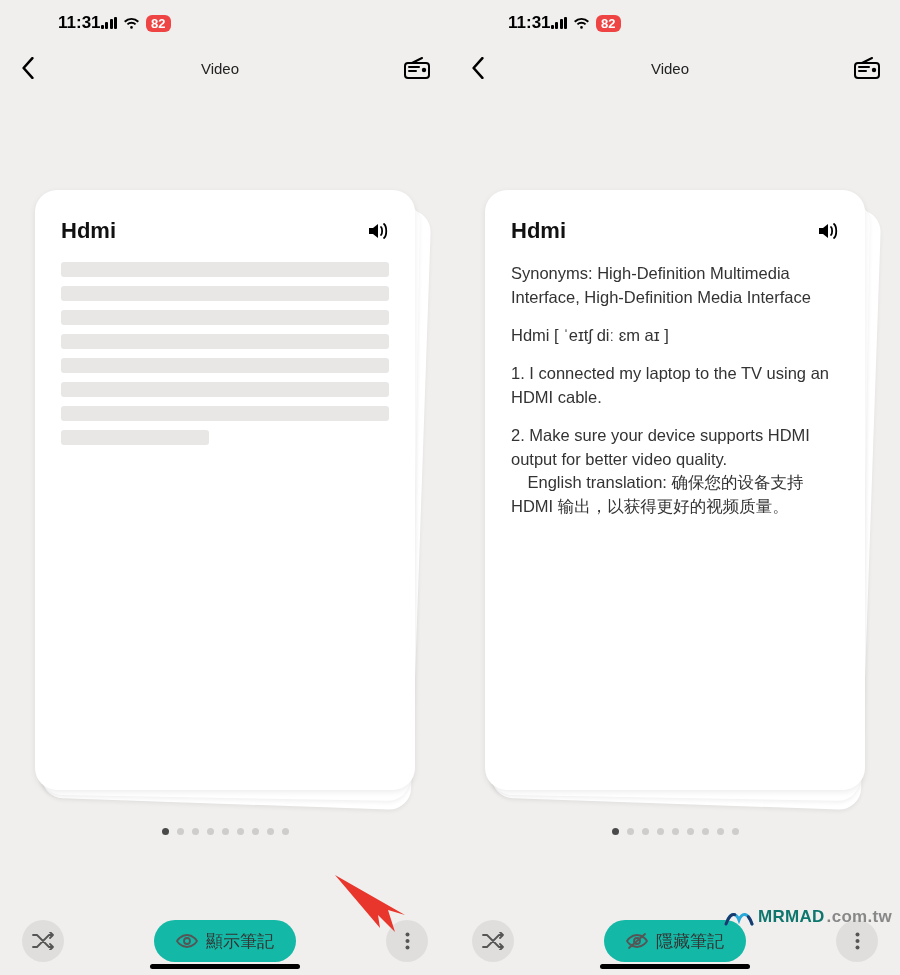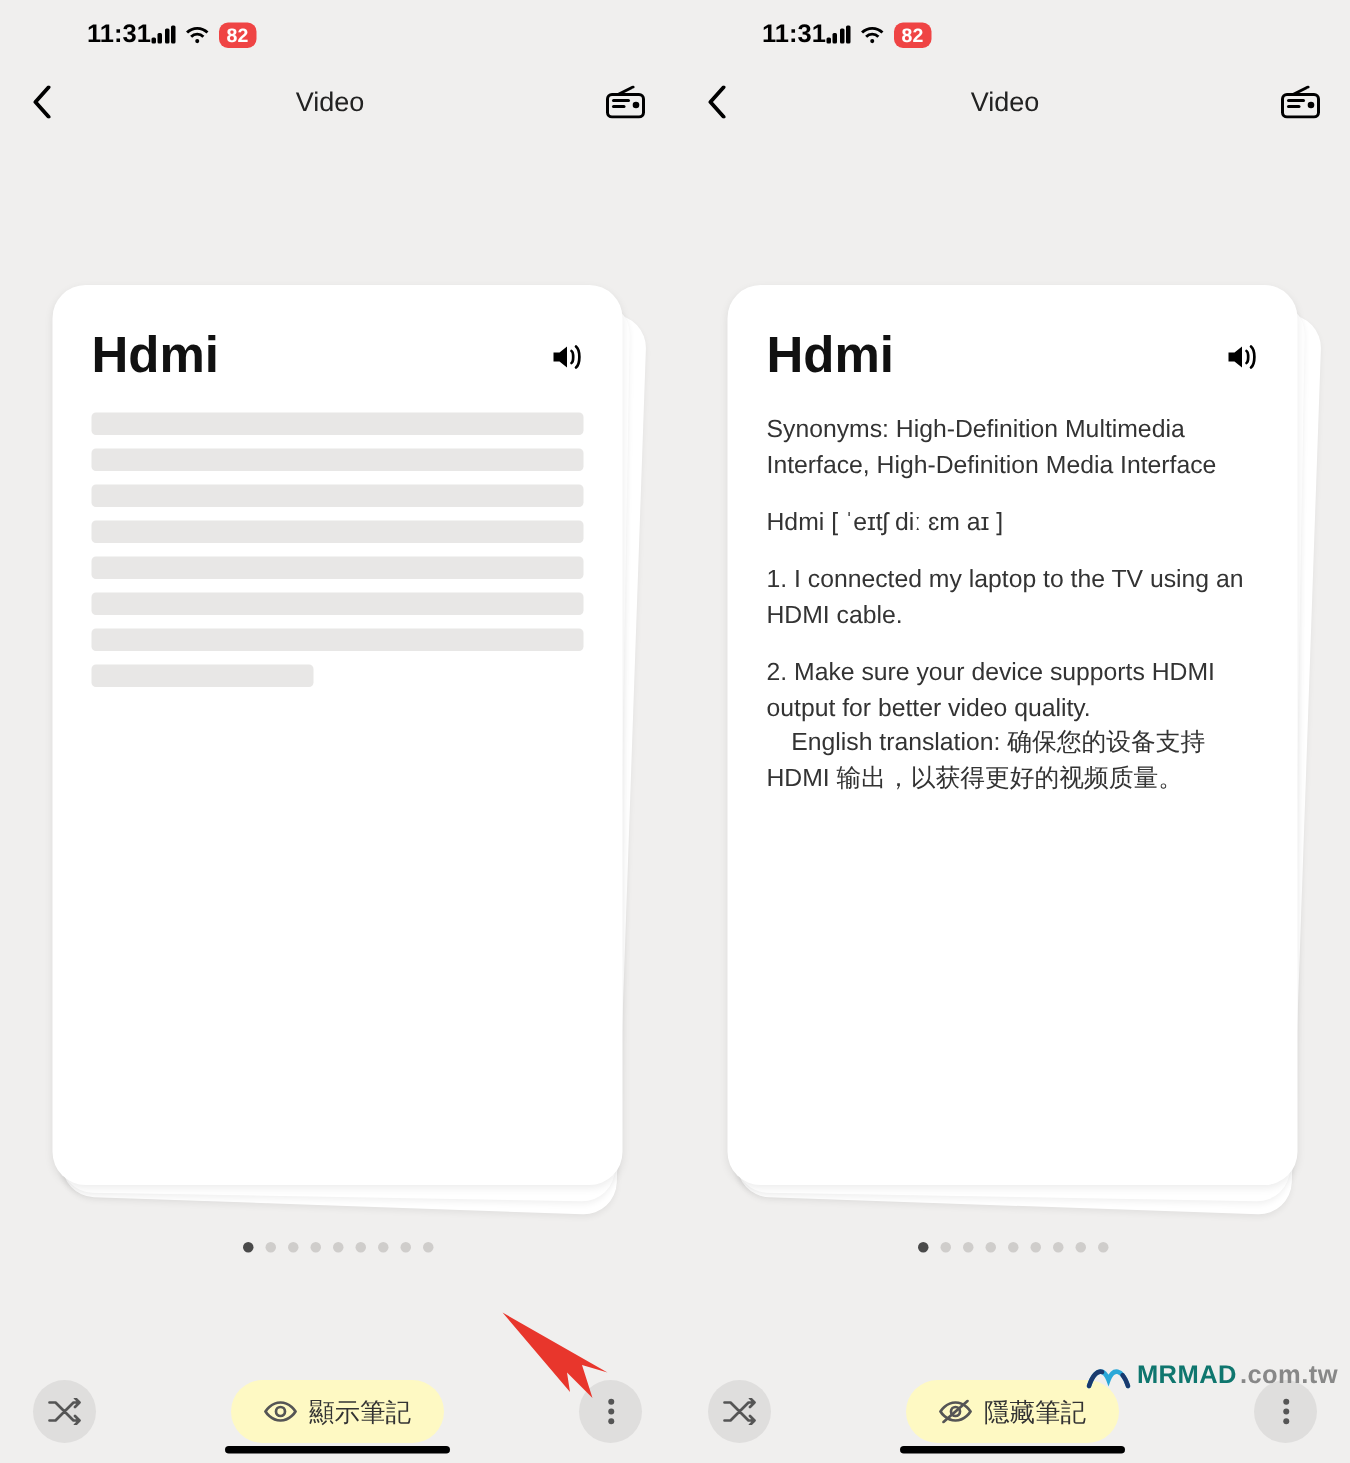--- a/index.html
+++ b/index.html
@@ -38,40 +38,40 @@
     background:#ef4444; color:#fff; border-radius:6px; padding:1px 5px;
     font-size:13px; font-weight:700; display:flex; align-items:center;
   }
   
   .nav-header {
     height: 44px;
     display:flex; align-items:center; justify-content:space-between;
     padding: 0 20px;
   }
   .back-chevron { width:16px; height:22px; }
-  .nav-title { font-size:18px; font-weight:500; color:#222; }
+  .nav-title { font-size:15px; font-weight:500; color:#222; }
   .radio-icon { width:26px; height:22px; }
   
   .card-area {
     flex:1; position:relative; padding-top:100px;
   }
   .card-stack { position:relative; width:380px; margin:0 auto; }
   .card-behind {
     position:absolute; background:#fff; border-radius:22px;
     width:370px; height:600px; box-shadow:0 2px 4px rgba(0,0,0,0.06);
   }
   .card-behind.b1 { top:14px; left:16px; transform:rotate(2deg); }
   .card-behind.b2 { top:8px; left:10px; transform:rotate(1deg); }
   .card {
     position:relative; background:#fff; border-radius:22px;
     width:380px; height:600px; padding:28px 26px;
     box-shadow:0 2px 6px rgba(0,0,0,0.08);
   }
   .card-head { display:flex; justify-content:space-between; align-items:center; margin-bottom:18px; }
-  .card-title { font-size:34px; font-weight:700; color:#111; }
+  .card-title { font-size:22px; font-weight:700; color:#111; }
   .speaker-icon { width:22px; height:20px; }
   .placeholder-lines .pline {
     background:#e8e7e6; border-radius:3px; height:15px; margin-bottom:9px;
   }
   .placeholder-lines .pline.short { width:45%; }
   .card-body { font-size:16.5px; line-height:1.45; color:#333; }
   .card-body p { margin-bottom:14px; }
   .card-body .indent { text-indent:1em; display:block; }
   
   .dots { display:flex; justify-content:center; gap:8px; margin-top:38px; margin-bottom:6px; }
@@ -80,21 +80,21 @@
   
   .bottom-bar {
     height:68px; display:flex; align-items:center; justify-content:space-between;
     padding:0 22px; position:relative;
   }
   .round-btn {
     width:42px; height:42px; border-radius:50%; background:#dfdedd;
     display:flex; align-items:center; justify-content:center;
   }
   .pill-btn {
-    height:42px; border-radius:21px; background:#fef9c3;
+    height:42px; border-radius:21px; background:#14b8a6;
     display:flex; align-items:center; justify-content:center; gap:8px;
     padding:0 22px; font-size:17px; font-weight:500; color:#333;
   }
   
   .home-indicator {
     position:absolute; bottom:6px; left:50%; transform:translateX(-50%);
     width:150px; height:5px; background:#000; border-radius:3px;
   }
   
   .red-arrow {

